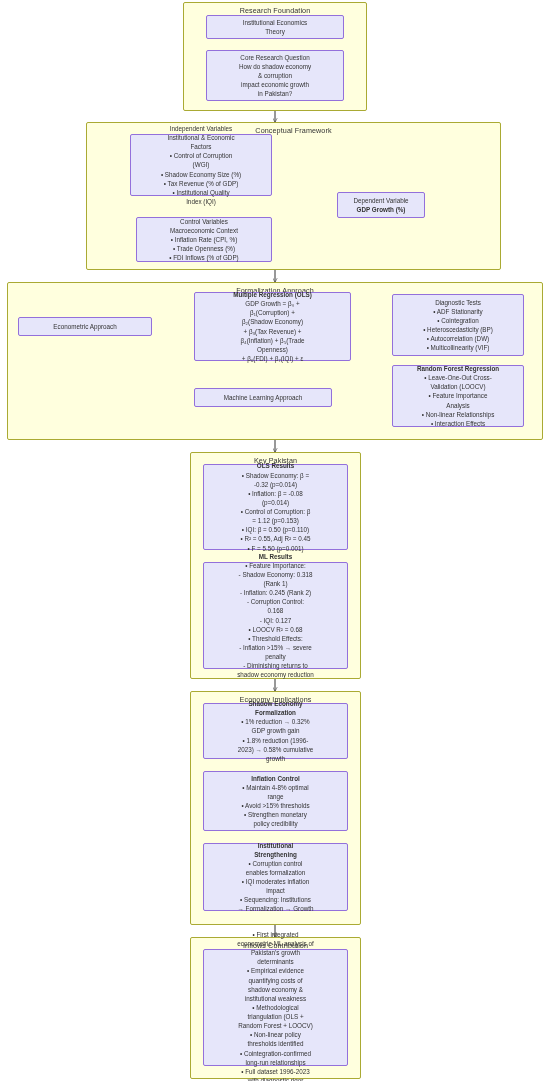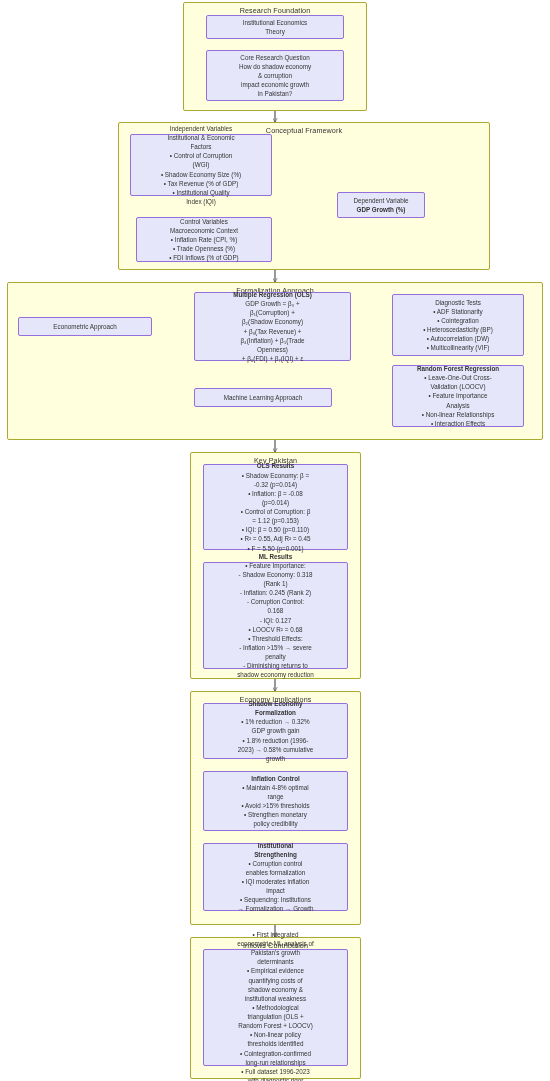--- a/index.html
+++ b/index.html
@@ -97,21 +97,21 @@
 Theory</span>
   </div>
   <div class="node" style="left:206px;top:50px;width:138px;height:51px;">
     <span class="txt">Core Research Question
 How do shadow economy
 &amp; corruption
 impact economic growth
 in Pakistan?</span>
   </div>
 
-  <div class="subgraph" style="left:118px;top:122px;width:372px;height:148px;">
+  <div class="subgraph" style="left:86px;top:122px;width:415px;height:148px;">
     <div class="sg-title">Conceptual Framework</div>
   </div>
   <div class="node" style="left:130px;top:134px;width:142px;height:62px;">
     <span class="txt">Independent Variables
 Institutional &amp; Economic
 Factors
 • Control of Corruption
 (WGI)
 • Shadow Economy Size (%)
 • Tax Revenue (% of GDP)

